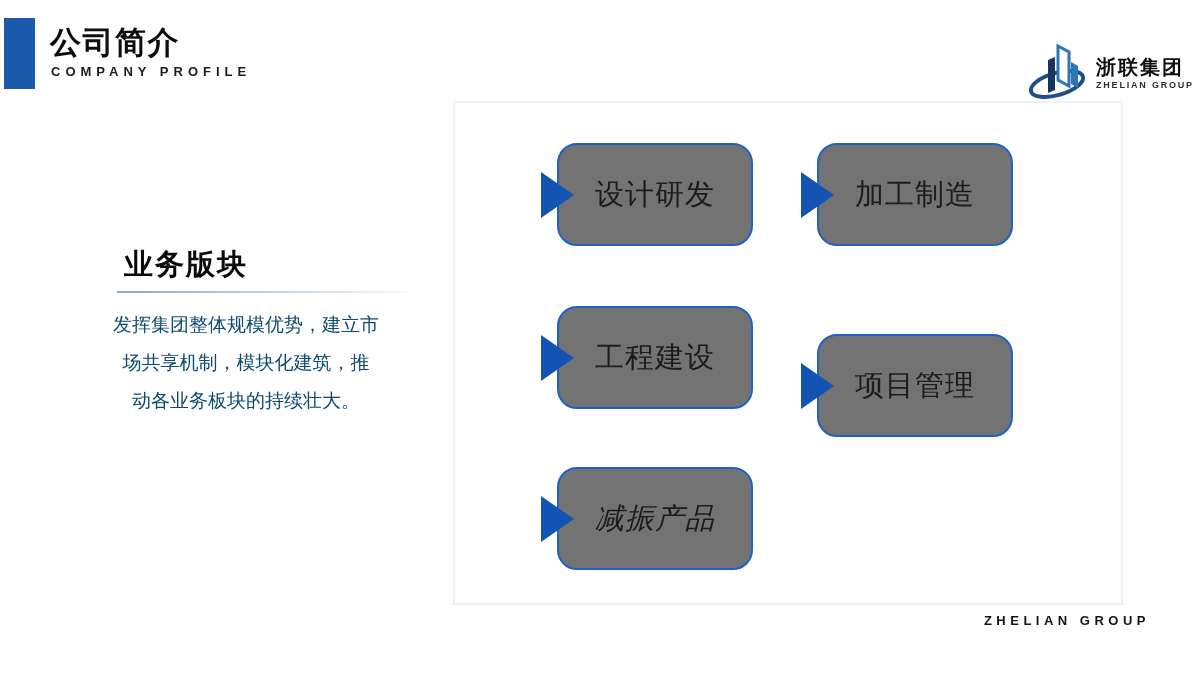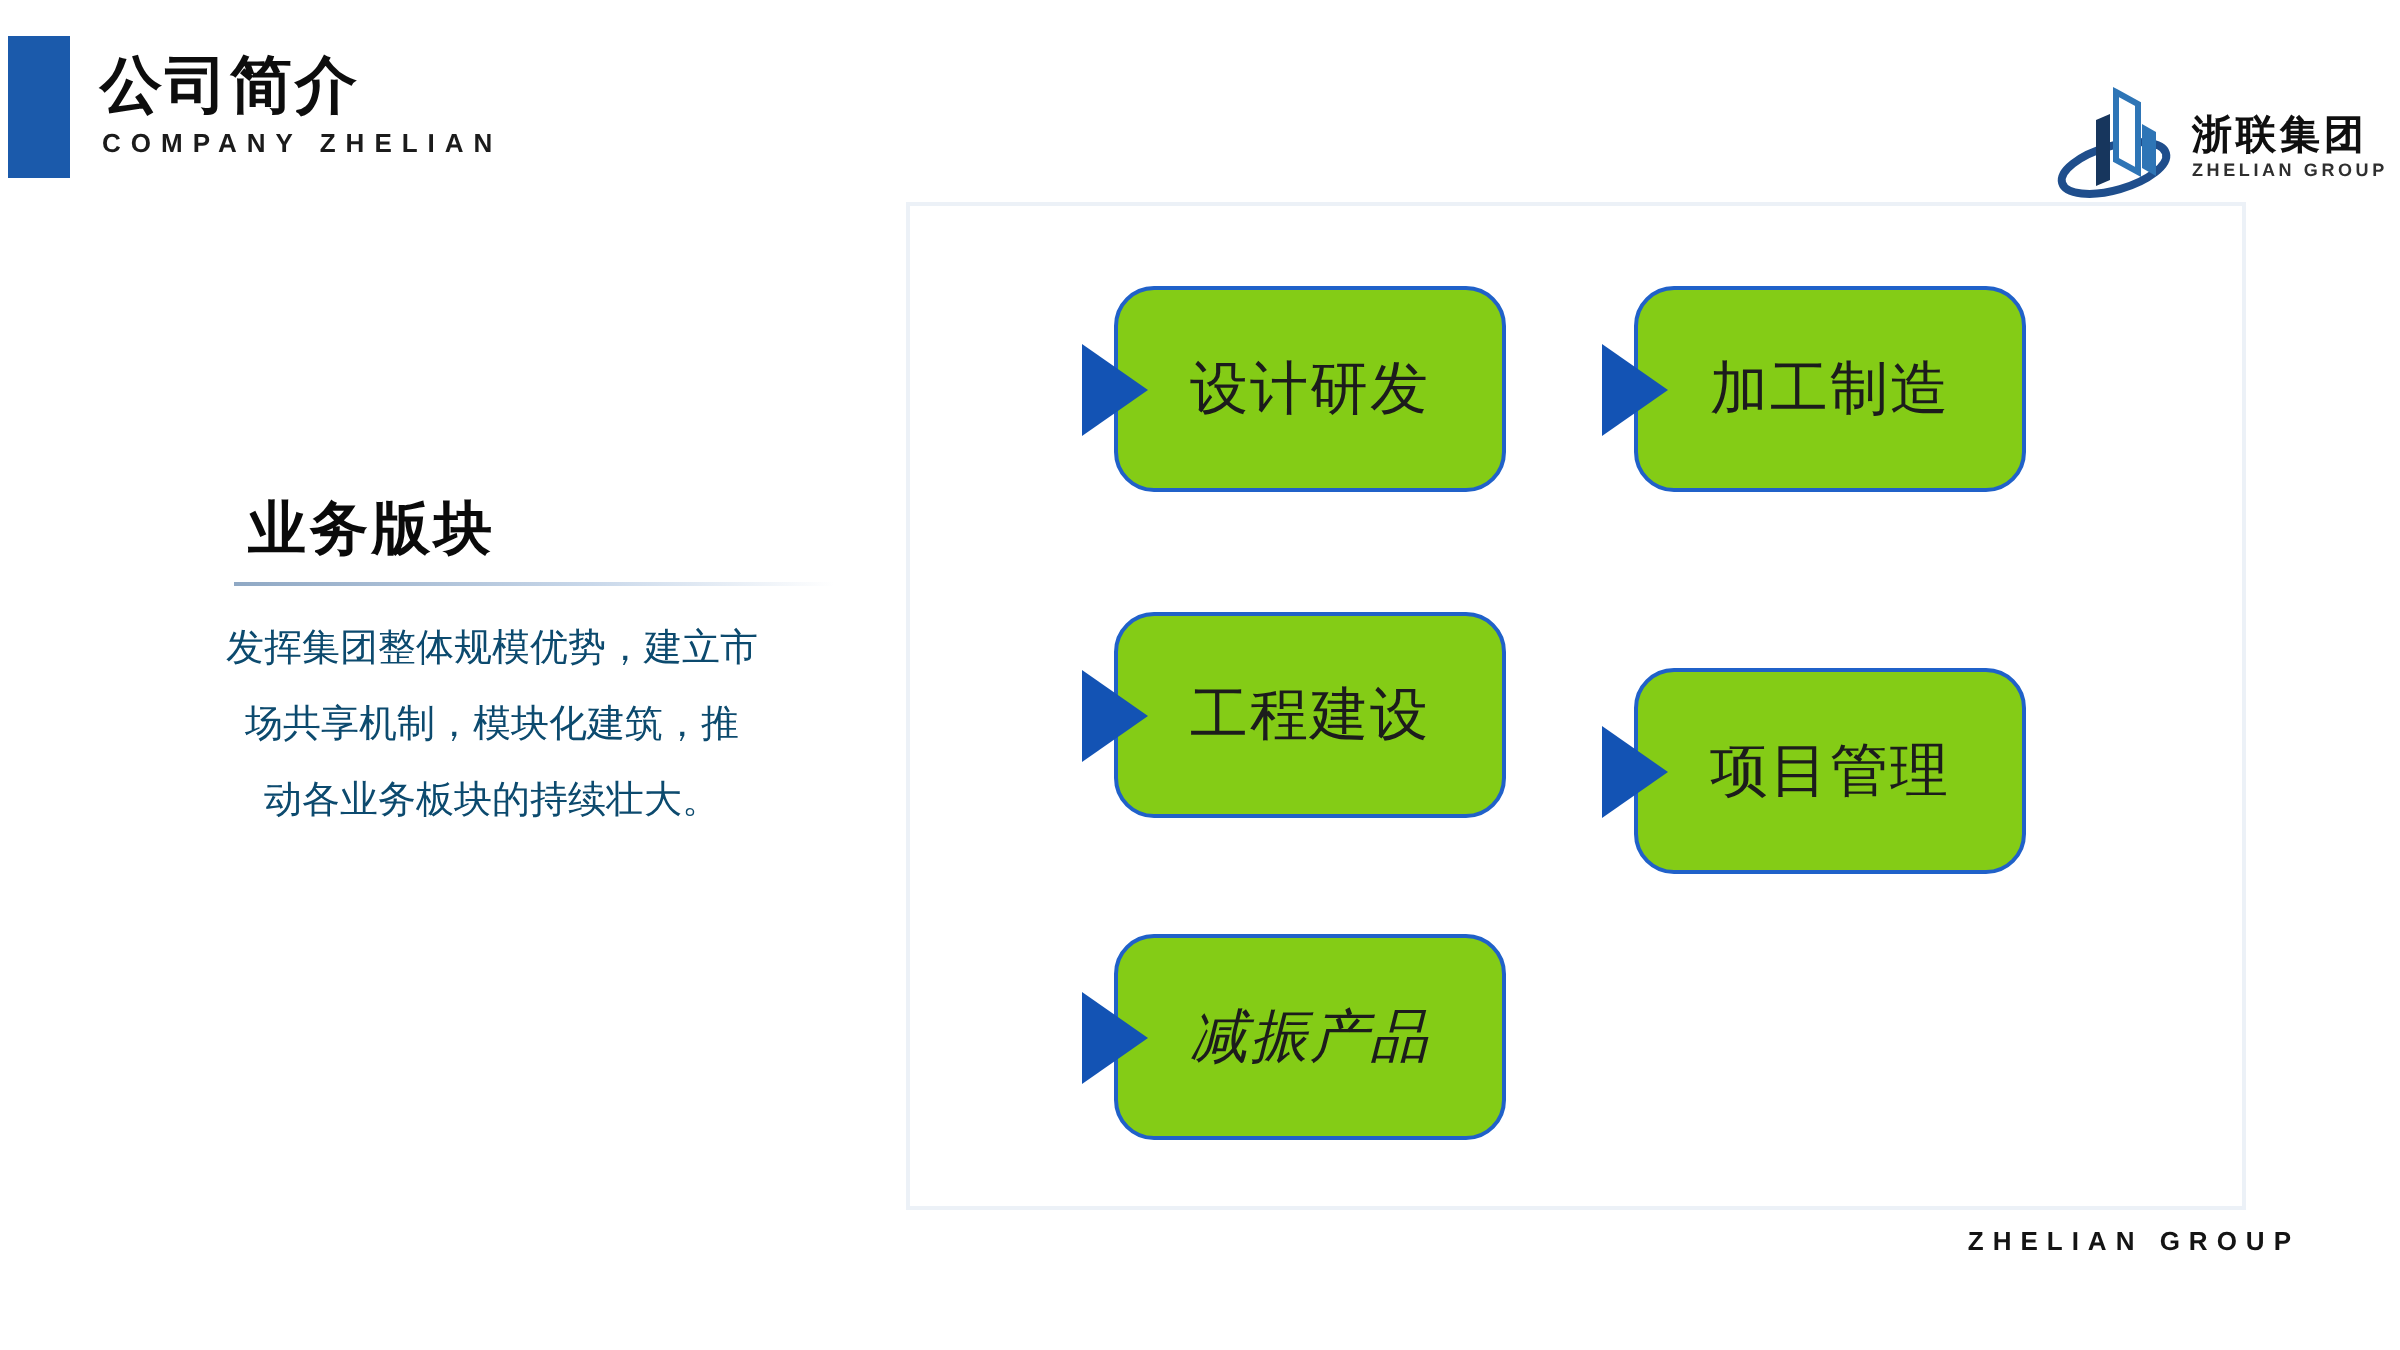--- a/index.html
+++ b/index.html
@@ -28,38 +28,38 @@
   .section-desc{position:absolute;left:95px;top:306px;width:302px;text-align:center;
     font-size:19px;line-height:38px;color:#0c4a6e;}
   
   .panel{position:absolute;left:453px;top:101px;width:670px;height:504px;background:#ffffff;
     border:2px solid #ecf1f7;box-sizing:border-box;}
   .block{position:absolute;width:212px;height:103px;}
   .block .tri{position:absolute;left:0;top:50%;transform:translateY(-50%);width:0;height:0;
     border-top:23px solid transparent;border-bottom:23px solid transparent;
     border-left:33px solid #1353b4;z-index:2;}
   .block .box{position:absolute;left:16px;top:0;width:196px;height:103px;box-sizing:border-box;
-    background:#84cc16;border:2px solid #2061c9;border-radius:20px;display:flex;
+    background:#737373;border:2px solid #2061c9;border-radius:20px;display:flex;
     align-items:center;justify-content:center;z-index:1;}
   .block .box span{font-size:29px;color:#1c1c1c;letter-spacing:1px;white-space:nowrap;}
   .b0{left:541px;top:143px;} .b1{left:801px;top:143px;}
   .b2{left:541px;top:306px;} .b3{left:801px;top:306px;margin-top:28px;}
   .b4{left:541px;top:467px;font-style:italic;} .b5{left:801px;top:467px;}
   
   .footer-text{position:absolute;right:50px;top:613px;font-size:13px;font-weight:700;
     color:#141414;letter-spacing:4.5px;}
 </style>
 </head>
 <body>
 
 <div class="slide">
 
   <div class="accent-bar"></div>
   <h1 class="page-title">公司简介</h1>
-  <div class="page-subtitle">COMPANY ZHELIAN</div>
+  <div class="page-subtitle">COMPANY PROFILE</div>
 
   <div class="logo">
     <svg class="logo-icon" viewBox="0 0 70 66" xmlns="http://www.w3.org/2000/svg">
       <g transform="rotate(-16 35 44)">
         <ellipse cx="35" cy="44" rx="27" ry="11" fill="none" stroke="#1f4e8c" stroke-width="4"></ellipse>
       </g>
       <path d="M36 6 L47 12 L47 46 L36 40 Z" fill="#ffffff" stroke="#2e75b6" stroke-width="3"></path>
       <path d="M26 20 L33 17 L33 50 L26 53 Z" fill="#17365d"></path>
       <path d="M49 22 L56 26 L56 48 L49 44 Z" fill="#2e75b6"></path>
     </svg>

